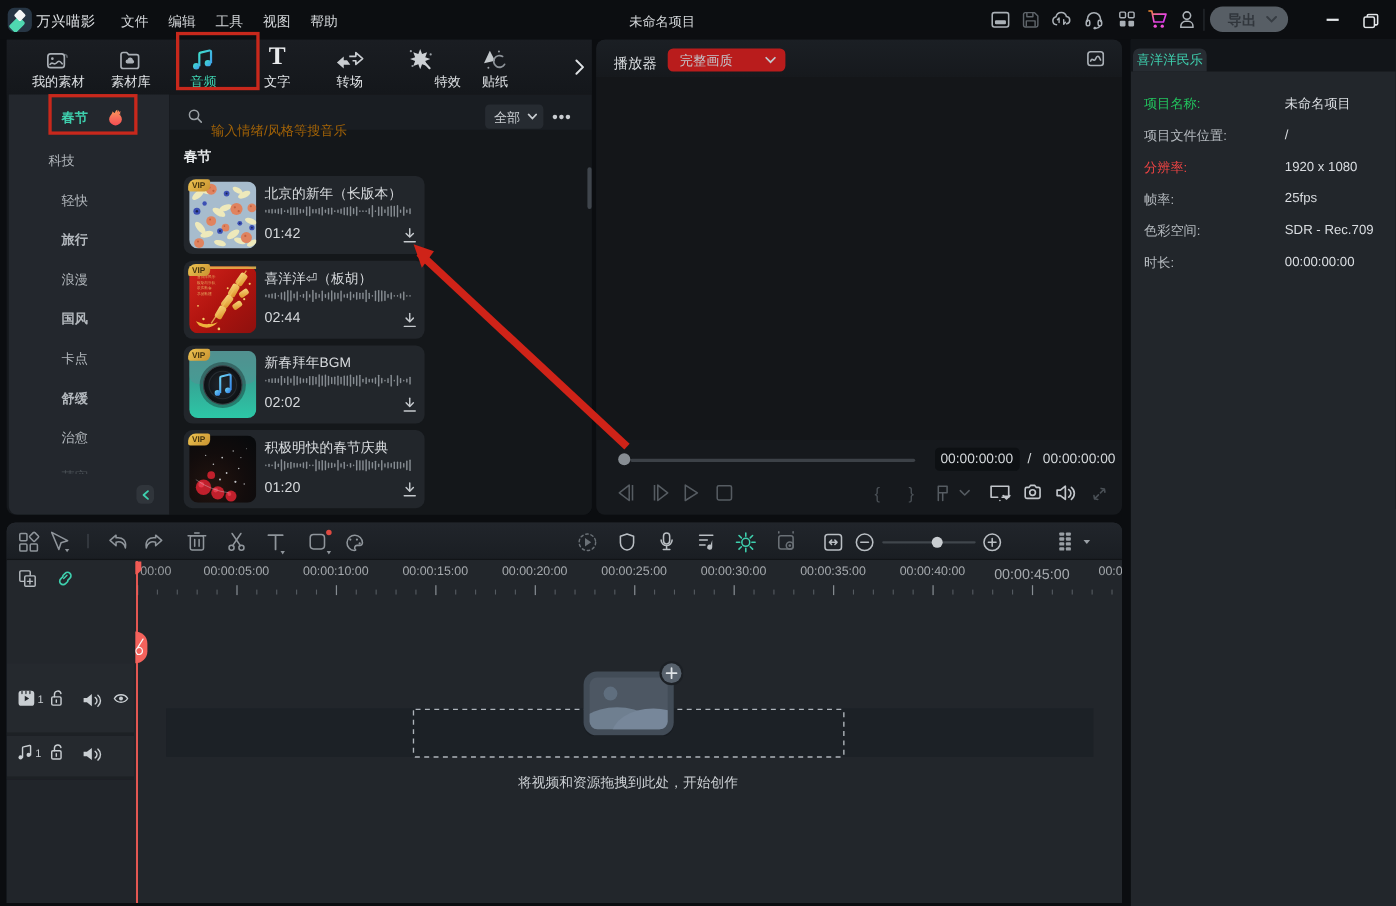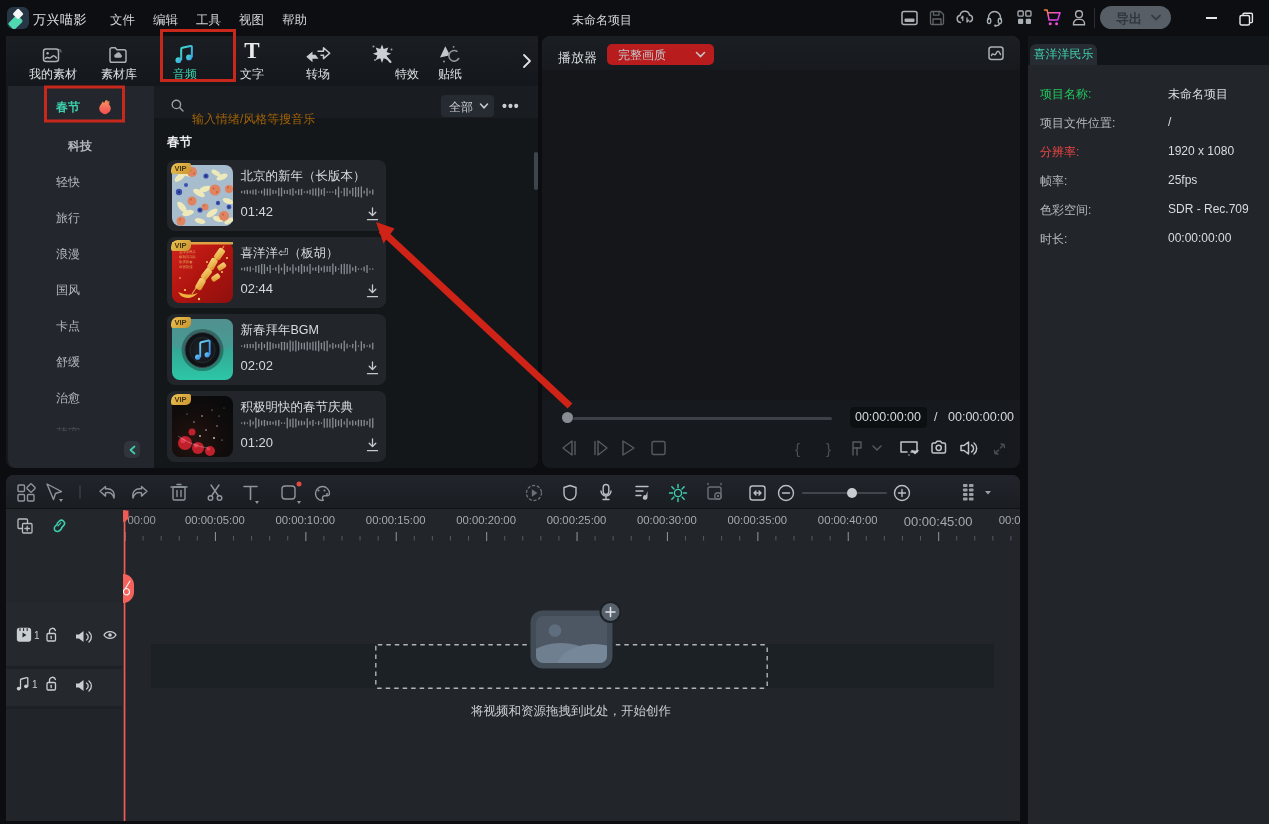--- a/index.html
+++ b/index.html
@@ -148,27 +148,27 @@
           <circle cx="7" cy="18.5" r="0.9" fill="#9aa0a6"></circle>
     </svg>
     <div class="abs" style="left:408px;top:30px;width:72px;text-align:center;font-size:12px;color:#dfe2e5">贴纸</div>
     <svg class="abs" style="left:516px;top:17px" width="10" height="16" viewBox="0 0 10 16">
           <path d="M2 2 L8 8 L2 14" stroke="#dfe2e5" stroke-width="1.8" fill="none" stroke-linecap="round" stroke-linejoin="round"></path>
         </svg>
   </div>
 
   <div class="abs" id="sidebar" style="left:2px;top:50px;width:146px;height:382px;background:#23272d;border-radius:0 0 0 8px">
     <div class="abs" style="left:36px;top:13px;width:48px;text-align:center;font-size:12px;font-weight:bold;color:#3ed0ae">春节</div>
-    <div class="abs" style="left:36px;top:52px;width:48px;text-align:right;font-size:12px;font-weight:bold;color:#b4b9be">科技</div>
+    <div class="abs" style="left:36px;top:52px;width:48px;text-align:left;font-size:12px;font-weight:normal;color:#b4b9be">科技</div>
     <div class="abs" style="left:36px;top:88px;width:48px;text-align:center;font-size:12px;font-weight:normal;color:#b4b9be">轻快</div>
-    <div class="abs" style="left:36px;top:124px;width:48px;text-align:center;font-size:12px;font-weight:normal;color:#b4b9be">旅行</div>
+    <div class="abs" style="left:36px;top:124px;width:48px;text-align:center;font-size:12px;font-weight:bold;color:#b4b9be">旅行</div>
     <div class="abs" style="left:36px;top:160px;width:48px;text-align:center;font-size:12px;font-weight:normal;color:#b4b9be">浪漫</div>
-    <div class="abs" style="left:36px;top:196px;width:48px;text-align:center;font-size:12px;font-weight:normal;color:#b4b9be">国风</div>
+    <div class="abs" style="left:36px;top:196px;width:48px;text-align:center;font-size:12px;font-weight:bold;color:#b4b9be">国风</div>
     <div class="abs" style="left:36px;top:232px;width:48px;text-align:center;font-size:12px;font-weight:normal;color:#b4b9be">卡点</div>
-    <div class="abs" style="left:36px;top:268px;width:48px;text-align:center;font-size:12px;font-weight:normal;color:#b4b9be">舒缓</div>
+    <div class="abs" style="left:36px;top:268px;width:48px;text-align:center;font-size:12px;font-weight:bold;color:#b4b9be">舒缓</div>
     <div class="abs" style="left:36px;top:304px;width:48px;text-align:center;font-size:12px;font-weight:normal;color:#b4b9be">治愈</div>
     <div class="abs" style="left:36px;top:339px;width:48px;height:6px;overflow:hidden;text-align:center;font-size:12px;color:#4a5056">萌宠</div>
     <svg class="abs" style="left:89px;top:13px" width="16" height="16" viewBox="0 0 16 16">
 <defs>
             <linearGradient id="fire" x1="0" y1="0" x2="0" y2="1">
               <stop offset="0" stop-color="#f9a05c"></stop>
               <stop offset=".5" stop-color="#f7705a"></stop>
               <stop offset="1" stop-color="#f54e52"></stop>
             </linearGradient>
           </defs>

